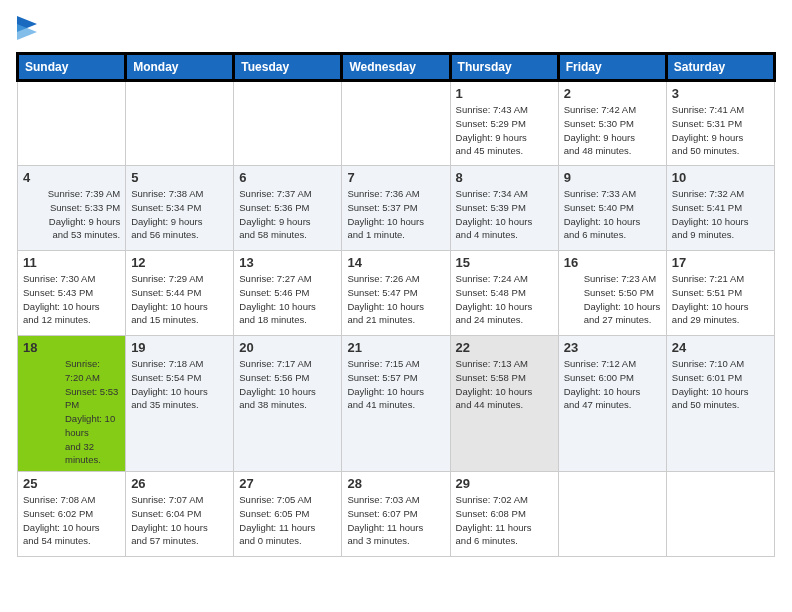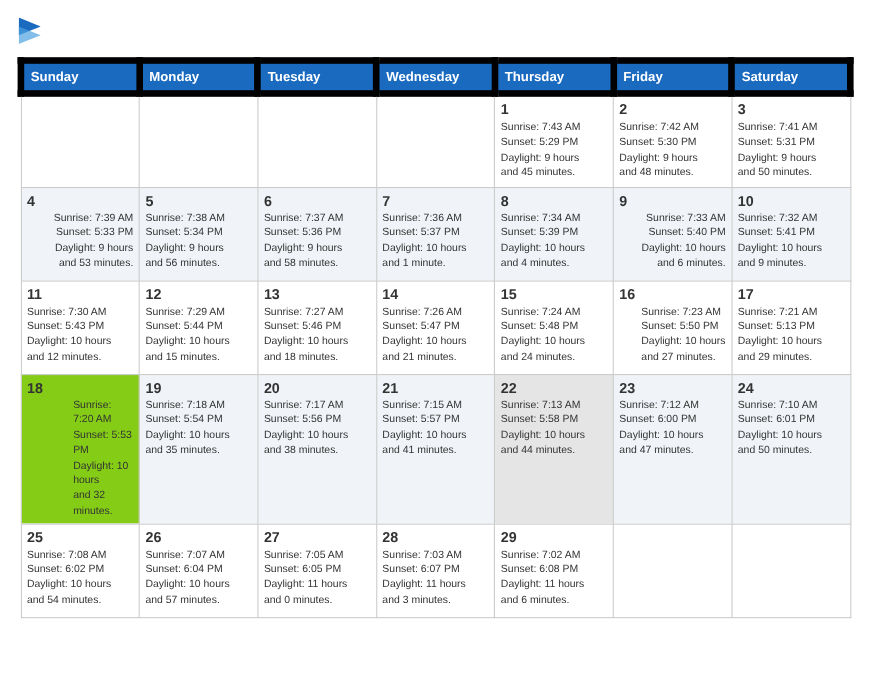--- a/index.html
+++ b/index.html
@@ -47,21 +47,21 @@
       width: 100%;
       border-collapse: collapse;
       table-layout: fixed;
     }
     .calendar th {
       background: #1a6abf;
       color: #fff;
       font-size: 12px;
       font-weight: bold;
       padding: 5px 6px;
-      border: 6px solid #000000;
+      border: 3px solid #000000;
       text-align: left;
     }
     .calendar td {
       border: 1px solid #ccc;
       vertical-align: top;
       padding: 4px 5px;
       font-size: 10px;
       color: #333;
       height: 85px;
       background: #fff;
@@ -176,21 +176,21 @@
         </td>
         <td style="background: rgb(240, 244, 248);">
           <span class="day-number">8</span>
           <div class="cell-info" style="white-space: pre-line;">Sunrise: 7:34 AM
 Sunset: 5:39 PM
 Daylight: 10 hours
 and 4 minutes.</div>
         </td>
         <td style="background: rgb(240, 244, 248);">
           <span class="day-number">9</span>
-          <div class="cell-info" style="white-space: pre-line; text-align: right;">Sunrise: 7:33 AM
+          <div class="cell-info" style="white-space: pre-line;">Sunrise: 7:33 AM
 Sunset: 5:40 PM
 Daylight: 10 hours
 and 6 minutes.</div>
         </td>
         <td style="background: rgb(240, 244, 248);">
           <span class="day-number">10</span>
           <div class="cell-info" style="white-space: pre-line;">Sunrise: 7:32 AM
 Sunset: 5:41 PM
 Daylight: 10 hours
 and 9 minutes.</div>
@@ -235,21 +235,21 @@
         <td>
           <span class="day-number">16</span>
           <div class="cell-info" style="white-space: pre-line; margin-left: 20px;">Sunrise: 7:23 AM
 Sunset: 5:50 PM
 Daylight: 10 hours
 and 27 minutes.</div>
         </td>
         <td>
           <span class="day-number">17</span>
           <div class="cell-info" style="white-space: pre-line;">Sunrise: 7:21 AM
-Sunset: 5:13 PM
+Sunset: 5:51 PM
 Daylight: 10 hours
 and 29 minutes.</div>
         </td>
       </tr>
       <tr>
         <td style="background: #84cc16;">
           <span class="day-number">18</span>
           <div class="cell-info" style="white-space: pre-line; margin-left: 42px;">Sunrise: 7:20 AM
 Sunset: 5:53 PM
 Daylight: 10 hours

